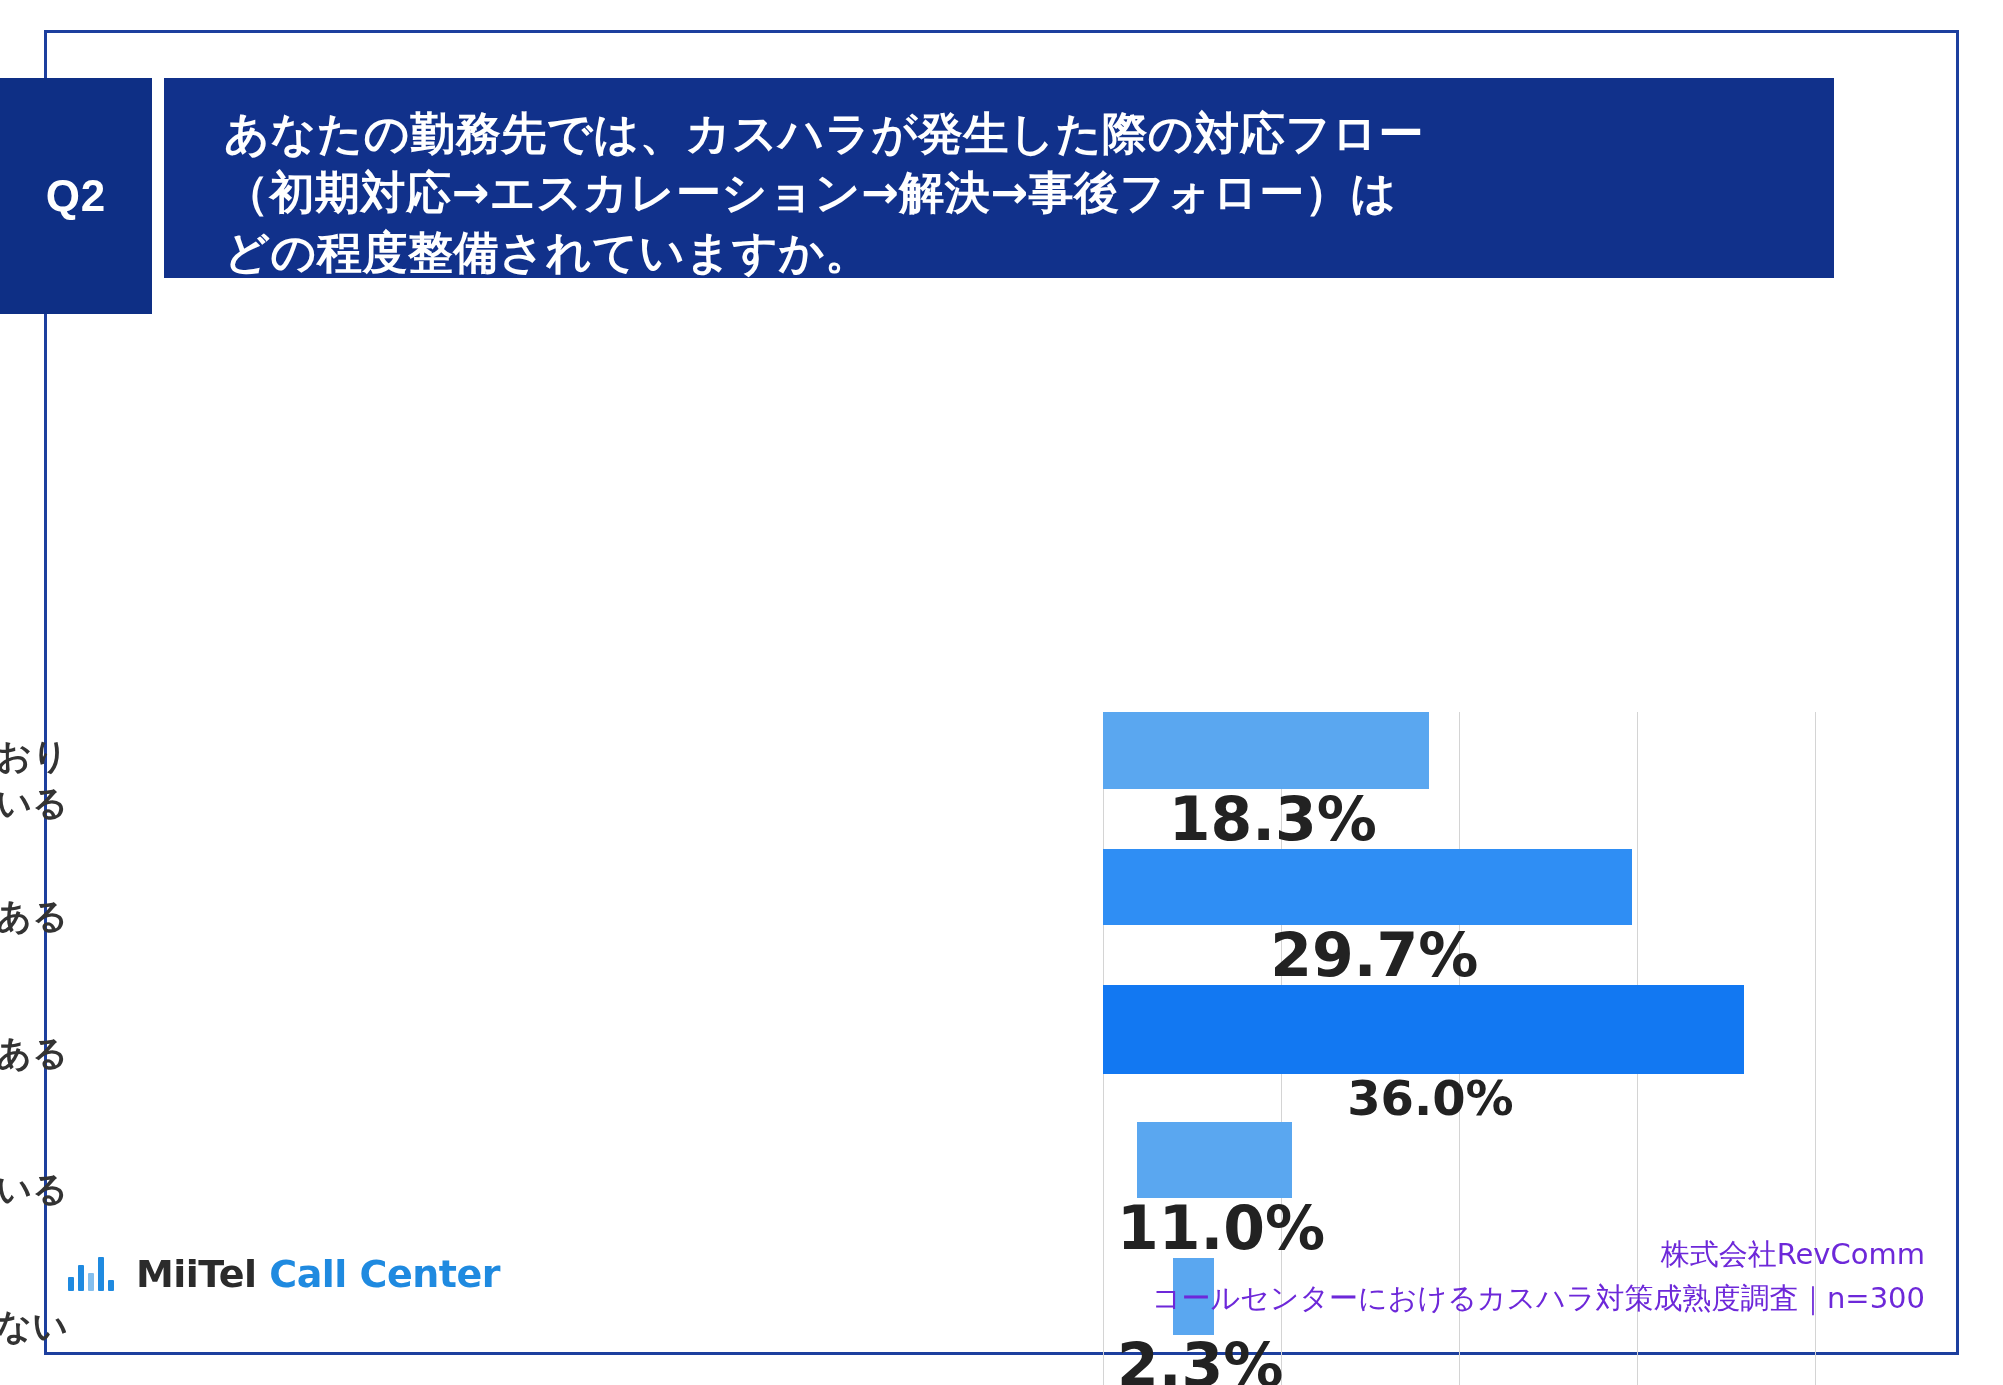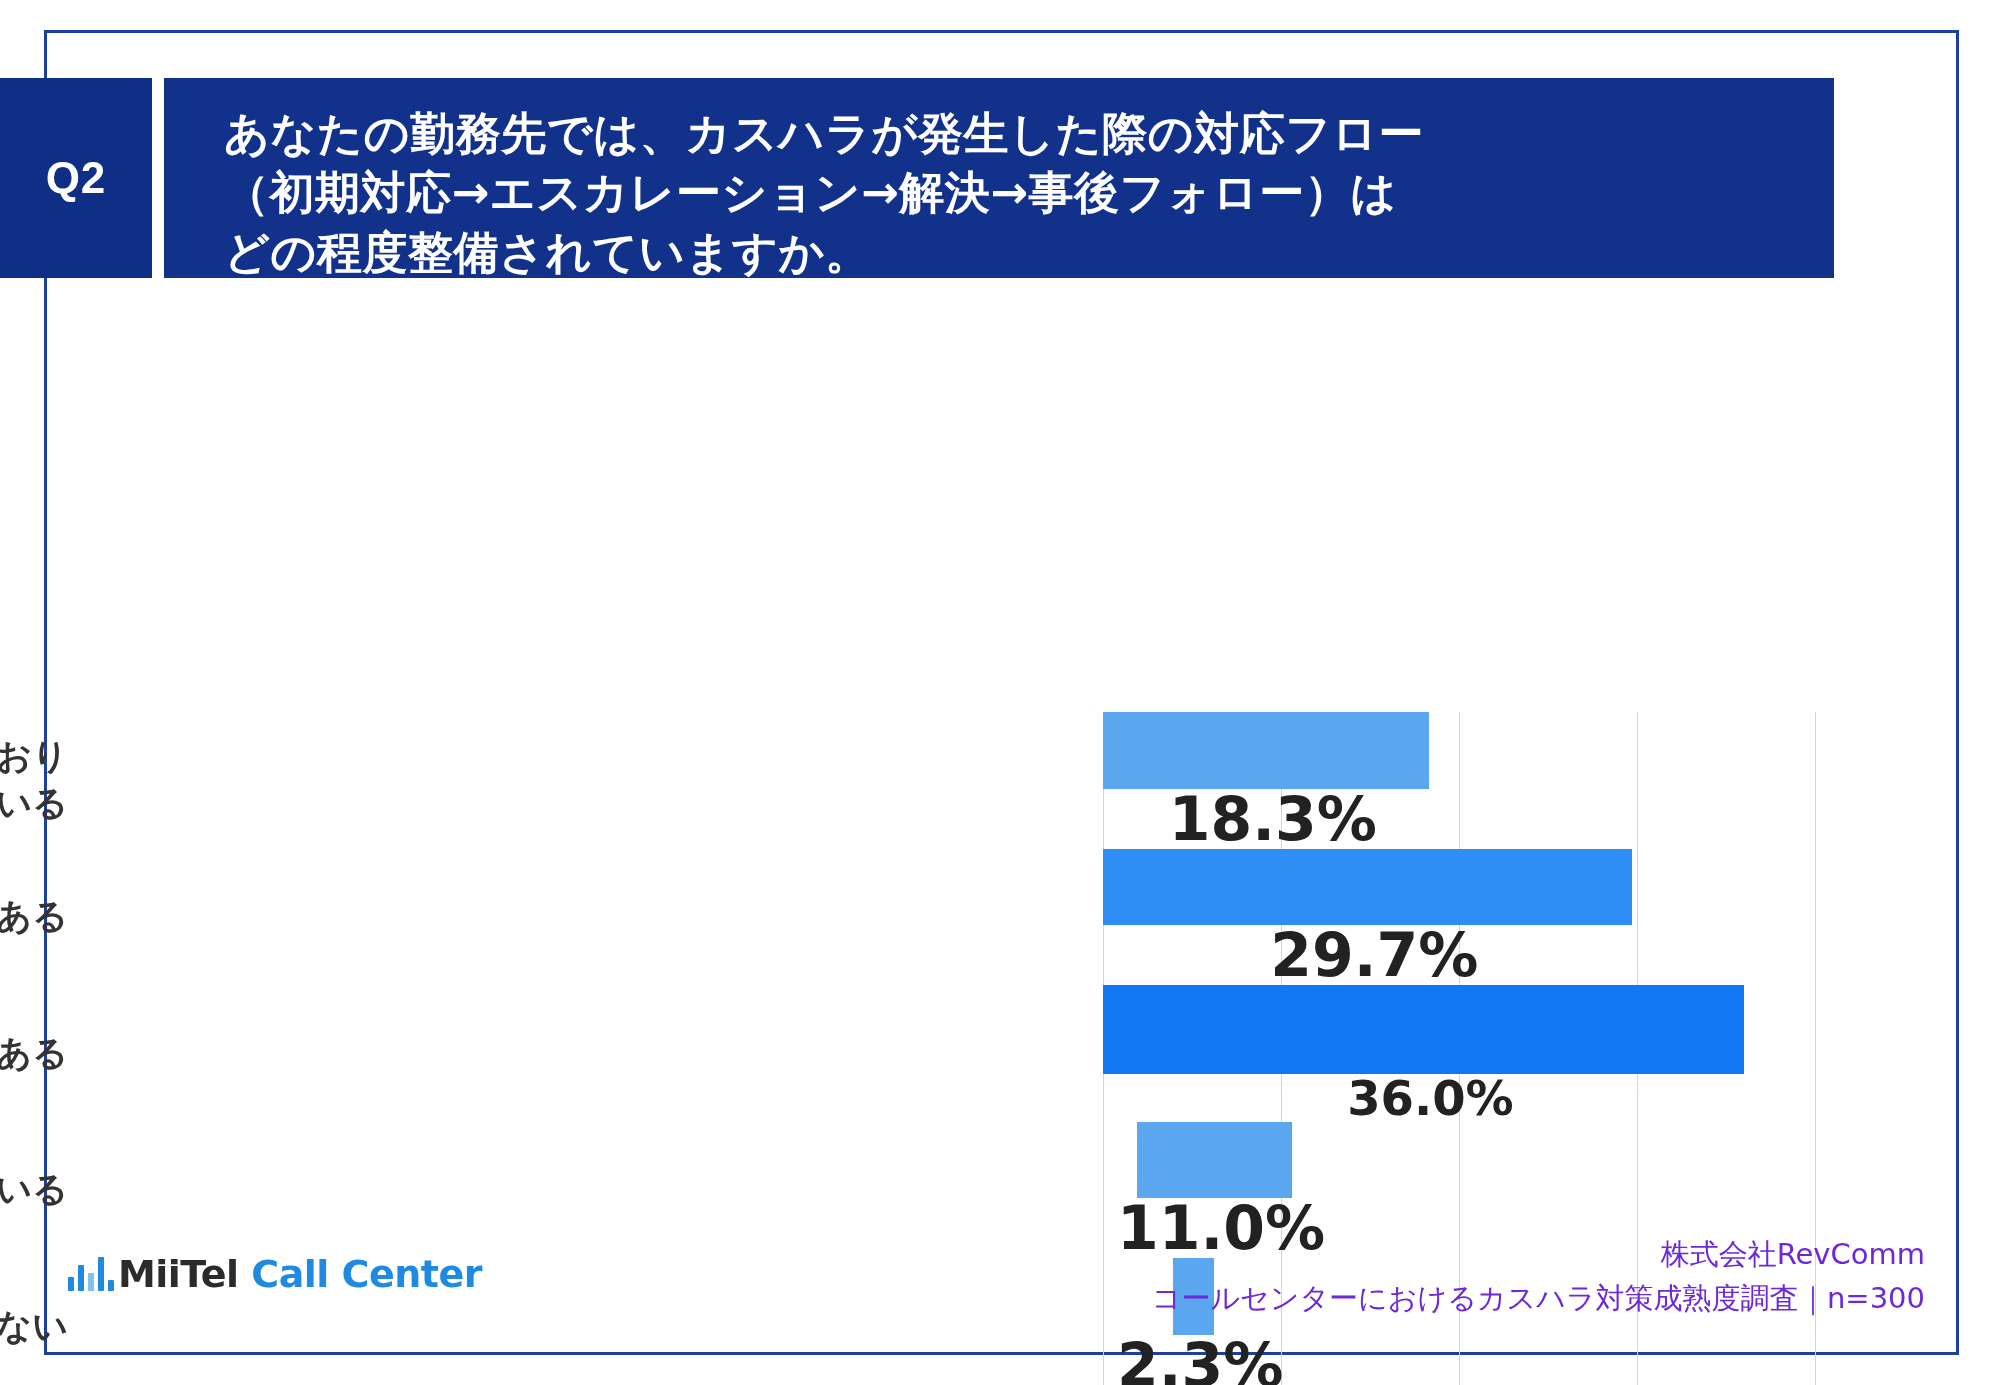--- a/index.html
+++ b/index.html
@@ -11,21 +11,21 @@
   }
   .page{
     position:absolute;left:0;top:0;width:2003px;height:1385px;background:#fff;
   }
   .frame{
     position:absolute;left:44px;top:30px;width:1915px;height:1325px;
     border:3px solid #1d3f9e;box-sizing:border-box;
   }
   
   .q-badge{
-    position:absolute;left:0px;top:78px;width:152px;height:200px;
+    position:absolute;left:0px;top:78px;width:152px;height:236px;
     background:#0e2f85;color:#ffffff;
     display:flex;align-items:center;justify-content:center;
     font-size:44px;font-weight:bold;letter-spacing:1px;
   }
   .q-bar{
     position:absolute;left:164px;top:78px;width:1670px;height:200px;
     background:#11318b;color:#ffffff;
     box-sizing:border-box;
     padding:26px 0 0 60px;
   }
@@ -74,21 +74,21 @@
   .bar-value{
     margin-left:14px;color:#222222;
     font-size:60px;font-weight:bold;line-height:1;
     font-family:"DejaVu Sans","Liberation Sans",sans-serif;
     white-space:nowrap;
   }
   .bar-value.big{font-size:48px;}
   
   .logo{
     position:absolute;left:68px;top:1252px;
-    display:flex;align-items:center;gap:4px;
+    display:flex;align-items:center;gap:22px;
   }
   .logo-mark{display:flex;align-items:flex-end;gap:4px;height:34px;}
   .logo-mark i{display:block;width:6px;border-radius:1px;background:#1f8ae0;}
   .logo-text{
     font-size:38px;font-weight:bold;letter-spacing:-0.5px;
     font-family:"DejaVu Sans","Liberation Sans",sans-serif;
   }
   .logo-text .dark{color:#2b2b2b;}
   .logo-text .blue{color:#1f8ae0;}
   .credits{

